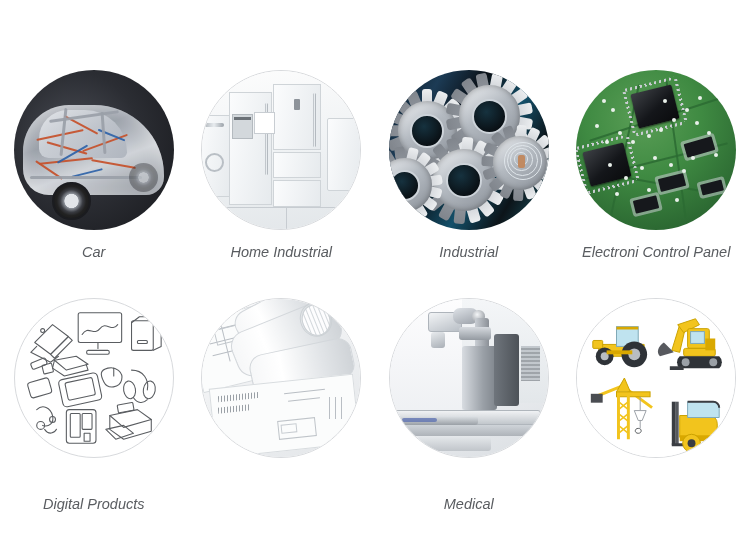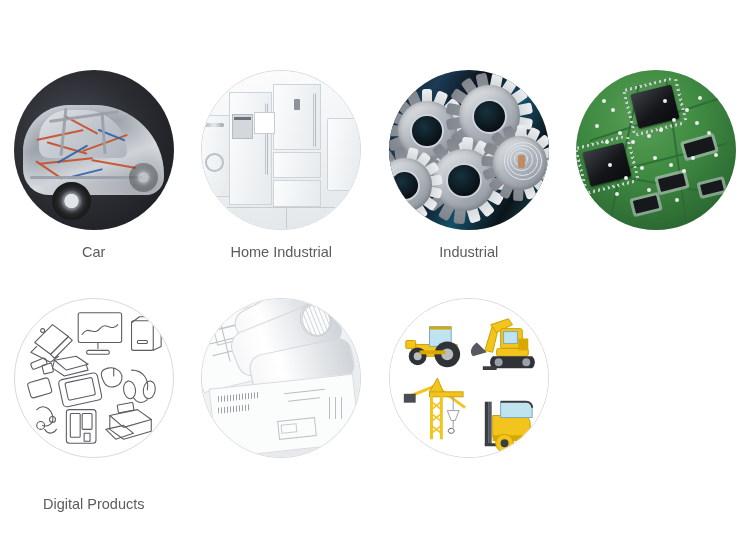--- a/index.html
+++ b/index.html
@@ -24,21 +24,21 @@
   .hdr-rule.right i.a { top:2px; width:92px; left:0; }
   .hdr-rule.right i.b { top:8px; width:78px; left:0; }
   .hdr-title {
     color:#ffffff; font-size:25px; font-weight:bold;
     letter-spacing:0.6px; white-space:nowrap;
     font-family:"Liberation Sans", sans-serif;
   }
 
   
   .grid { position:absolute; left:0; top:50px; width:750px; height:493px; }
-  .row { position:absolute; left:0; width:750px; display:flex; }
+  .row { position:absolute; left:0; width:750px; display:flex;font-style:italic; }
   .row.r1 { top:20px; height:240px; }
   .row.r2 { top:248px; height:240px; }
   .cell { width:187.5px; display:flex; flex-direction:column; align-items:center; }
 
   .circle {
     width:160px; height:160px; border-radius:50%;
     overflow:hidden; position:relative; background:#fff;
     flex: 0 0 auto;
   }
   .circle.outline { border:1px solid #d8dadd; }
@@ -342,20 +342,21 @@
           <div class="pad" style="left:66%;top:62%;width:4px;height:4px"></div>
           <div class="pad" style="left:24%;top:76%;width:4px;height:4px"></div>
           <div class="pad" style="left:44%;top:74%;width:4px;height:4px"></div>
           <div class="pad" style="left:62%;top:80%;width:4px;height:4px"></div>
           <div class="pad" style="left:72%;top:54%;width:4px;height:4px"></div>
           <div class="pad" style="left:86%;top:52%;width:4px;height:4px"></div>
           <div class="pad" style="left:18%;top:44%;width:4px;height:4px"></div>
           <div class="pad" style="left:54%;top:18%;width:4px;height:4px"></div>
           <div class="pad" style="left:76%;top:16%;width:4px;height:4px"></div>
         </div>
+        <div class="caption">Electroni Control Panel</div>
       </div>
     </div>
 
     <div class="row r2">
 
       <div class="cell">
         <div class="circle outline">
           <div class="lineart">
             <svg viewBox="0 0 160 160" fill="none" stroke="#5a5d61" stroke-width="1.1" stroke-linejoin="round" stroke-linecap="round">
 
@@ -441,20 +442,61 @@
           <div class="bl-line" style="left:52%;top:58%;width:26%;height:1px;transform:rotate(-6deg)"></div>
           <div class="bl-line" style="left:54%;top:63%;width:20%;height:1px;transform:rotate(-6deg)"></div>
           <div class="abs" style="left:48%;top:76%;width:24%;height:12%;border:1px solid #bfc4c9;transform:rotate(-6deg)"></div>
           <div class="abs" style="left:50%;top:79%;width:10%;height:6%;border:1px solid #c7ccd1;transform:rotate(-6deg)"></div>
           <div class="bl-line" style="left:80%;top:62%;width:1px;height:14%;"></div>
           <div class="bl-line" style="left:84%;top:62%;width:1px;height:14%;"></div>
           <div class="bl-line" style="left:88%;top:62%;width:1px;height:14%;"></div>
         </div>
       </div>
 
+      <div class="cell">
+        <div class="circle outline">
+          <div class="abs med-bg"></div>
+
+          <div class="abs" style="left:0;top:0;width:46%;height:74%;background:linear-gradient(180deg,#fdfdfe,#eef0f3)"></div>
+          <div class="abs" style="left:46%;top:0;width:54%;height:66%;background:linear-gradient(180deg,#f4f6f8,#e3e7ea)"></div>
+
+          <div class="abs med-part" style="left:24%;top:8%;width:22%;height:13%;
+               background:linear-gradient(160deg,#f2f4f6,#b9bfc6);border:1px solid #aeb4bb"></div>
+          <div class="abs med-part" style="left:40%;top:6%;width:16%;height:10%;border-radius:7px;
+               background:linear-gradient(160deg,#dfe3e8,#9ba1a9)"></div>
+          <div class="abs med-part" style="left:52%;top:7%;width:8%;height:8%;border-radius:50%;
+               background:radial-gradient(circle at 40% 35%,#f4f6f8,#7f858c)"></div>
+          <div class="abs med-part" style="left:26%;top:21%;width:9%;height:10%;
+               background:linear-gradient(160deg,#e8ebee,#a9afb6)"></div>
+
+          <div class="abs med-part" style="left:54%;top:12%;width:9%;height:26%;
+               background:linear-gradient(90deg,#c9ced4,#8b9097)"></div>
+          <div class="abs med-part" style="left:44%;top:18%;width:20%;height:8%;
+               background:linear-gradient(180deg,#d6dadf,#949aa1)"></div>
+
+          <div class="abs med-part" style="left:46%;top:30%;width:22%;height:40%;
+               background:linear-gradient(90deg,#d8dce1,#9aa0a7 60%,#7e848b)"></div>
+          <div class="abs med-part" style="left:66%;top:22%;width:16%;height:46%;
+               background:linear-gradient(90deg,#6f757c,#4d5258)"></div>
+
+          <div class="abs" style="left:83%;top:30%;width:12%;height:22%;
+               background:repeating-linear-gradient(180deg,#b8bec4 0 2px,#8c9298 2px 4px);opacity:.8"></div>
+
+          <div class="abs med-part" style="left:-4%;top:70%;width:100%;height:10%;
+               background:linear-gradient(180deg,#f0f2f4,#c2c7cc);border:1px solid #b0b6bc"></div>
+          <div class="abs med-part" style="left:4%;top:74%;width:52%;height:6%;
+               background:linear-gradient(180deg,#dfe3e7,#9aa0a6);border-radius:3px"></div>
+          <div class="abs" style="left:8%;top:75%;width:22%;height:3%;background:#5a6eb0;border-radius:2px;opacity:.75"></div>
+          <div class="abs med-part" style="left:-4%;top:80%;width:100%;height:7%;
+               background:linear-gradient(180deg,#cfd4d9,#aeb3b9)"></div>
+          <div class="abs med-part" style="left:18%;top:87%;width:46%;height:9%;
+               background:linear-gradient(180deg,#e6e9ec,#c0c5ca)"></div>
+        </div>
+        <div class="caption">Medical</div>
+      </div>
 
       <div class="cell">
         <div class="circle outline">
           <div class="abs mach-bg"></div>
           <div class="lineart">
             <svg viewBox="0 0 160 160">
 
               <g>
                 <path d="M22 46h18V30h20v16h8v12H22z" fill="#f2c41d" stroke="#caa200" stroke-width="1"></path>
                 <rect x="40" y="28" width="22" height="20" fill="#bfe3ef" stroke="#7fa9b8" stroke-width="1"></rect>

